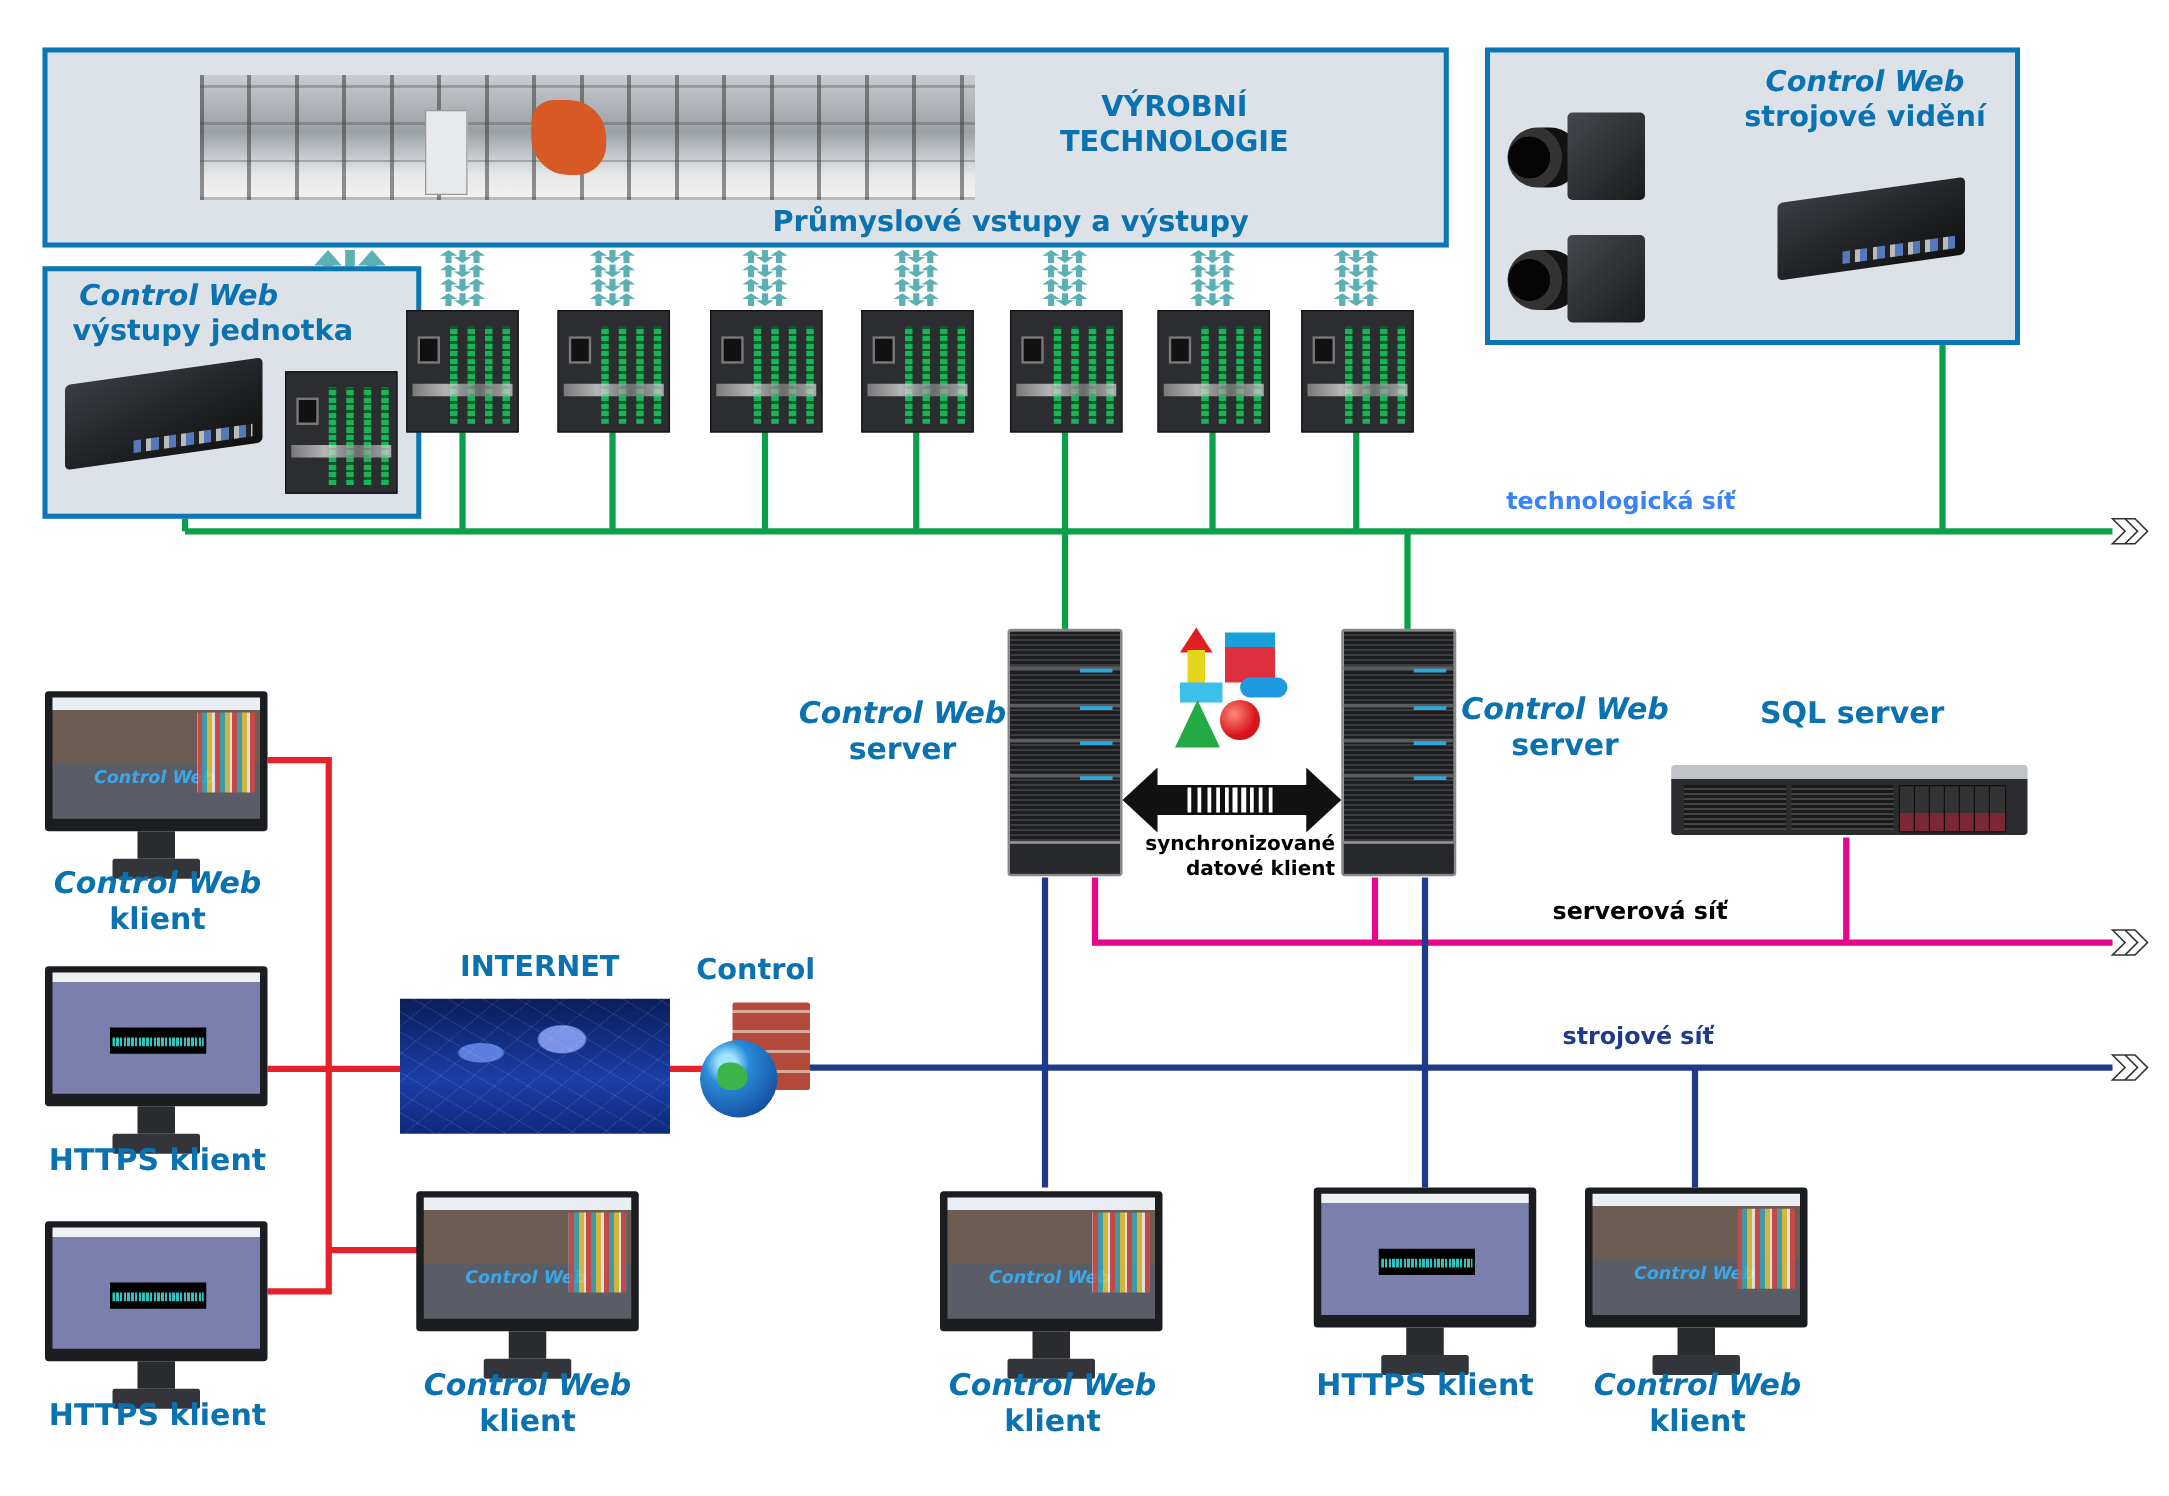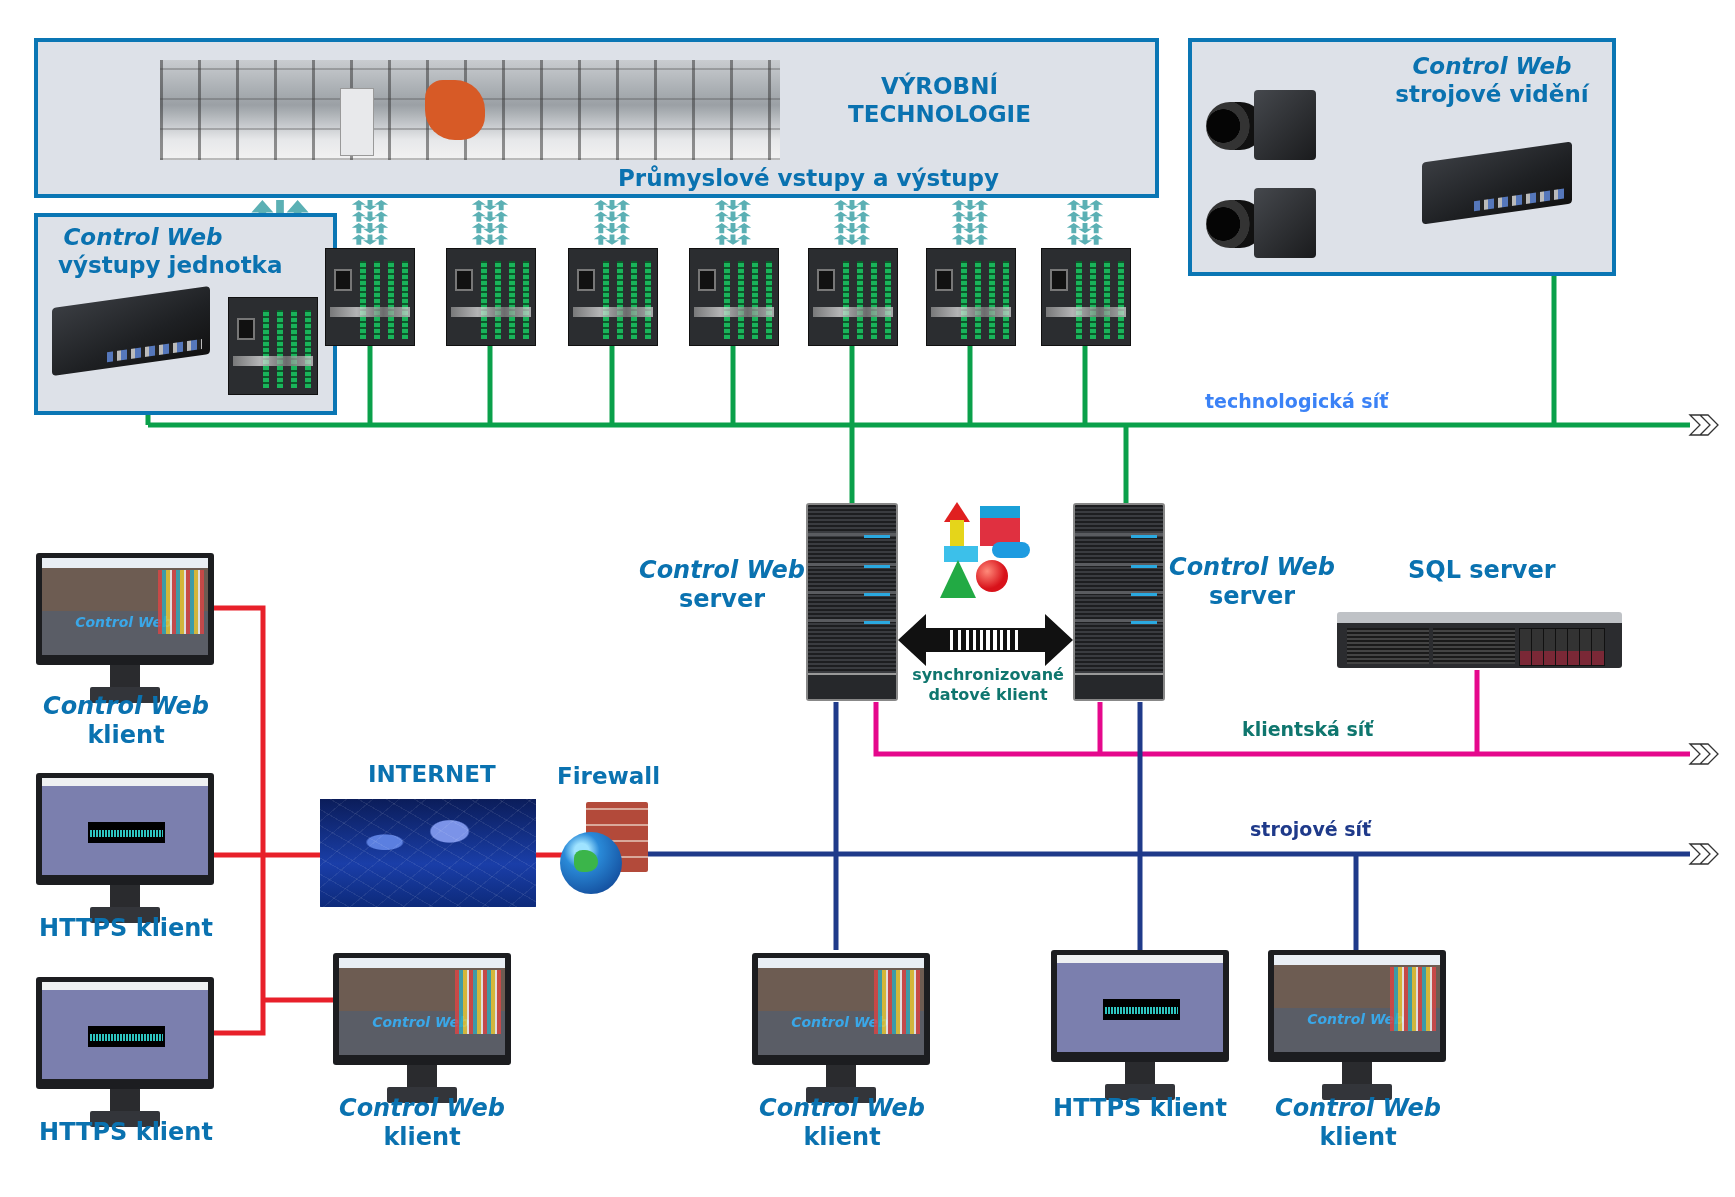--- a/index.html
+++ b/index.html
@@ -3,21 +3,21 @@
 <meta charset="utf-8">
 <style>
   html,body{margin:0;padding:0;background:#ffffff;}
   body{width:1735px;height:1197px;position:relative;overflow:hidden;font-family:"DejaVu Sans",sans-serif;}
   .abs{position:absolute;}
   .box{position:absolute;background:#dde1e8;border:4px solid #0a76b4;box-sizing:border-box;}
   .lbl{position:absolute;font-weight:bold;text-align:center;line-height:1.22;white-space:nowrap;}
   .blue{color:#0a72b0;}
   .ital{font-style:italic;}
   .navy{color:#1f3a8a;}
-  .pink{color:#0f766e;}
+  .pink{color:#000000;text-align:right;}
   .green{color:#3b82f6;}
   svg.wires{position:absolute;left:0;top:0;}
   
   .factory{position:absolute;background:
      repeating-linear-gradient(90deg,rgba(60,60,60,.55) 0 3px,transparent 3px 38px),
      repeating-linear-gradient(0deg,rgba(80,80,80,.35) 0 2px,transparent 2px 30px),
      linear-gradient(180deg,#c9ccd0 0%,#9aa0a6 45%,#e7e8ea 80%,#f2f2f2 100%);
      filter:saturate(.9);}
   .factory .robot{position:absolute;width:60px;height:60px;border-radius:30% 50% 40% 50%;background:#e2571e;}
   .factory .cab{position:absolute;background:#e8e9eb;border:1px solid #999;}
@@ -322,21 +322,21 @@
   <div class="cam" style="left:14px;top:146px;">
       <div class="lens"></div>
       <div class="body"></div>
     </div>
   <div class="pc" style="left:230px;top:110px;width:150px;height:62px;">
       <div class="ports"></div>
     </div>
 </div>
 
 <div class="lbl green" style="left:1205px;top:390px;font-size:19px;">technologická síť</div>
-<div class="lbl pink" style="left:1242px;top:718px;font-size:19px;">klientská síť</div>
+<div class="lbl pink" style="left:1242px;top:718px;font-size:19px;">serverová síť</div>
 <div class="lbl navy" style="left:1250px;top:818px;font-size:19px;">strojové síť</div>
 
 <div class="tower" style="left:806px;top:503px;">
   <div class="bay" style="top:28px"></div>
     <div class="led" style="top:30px"></div>
   <div class="bay" style="top:58px"></div>
     <div class="led" style="top:60px"></div>
   <div class="bay" style="top:86px"></div>
     <div class="led" style="top:88px"></div>
   <div class="bay" style="top:114px"></div>
@@ -401,21 +401,21 @@
     <div class="drive" style="left:194px"></div>
     <div class="drive" style="left:206px"></div>
     <div class="drive" style="left:218px"></div>
   <div class="drive" style="left:230px"></div>
     <div class="drive" style="left:242px"></div>
     <div class="drive" style="left:254px"></div>
 </div>
 
 <div class="lbl blue" style="left:368px;top:760px;font-size:23px;">INTERNET</div>
 <div class="internet" style="left:320px;top:799px;width:216px;height:108px;"></div>
-<div class="lbl blue" style="left:557px;top:762px;font-size:23px;">Firewall</div>
+<div class="lbl blue" style="left:557px;top:762px;font-size:23px;">Control</div>
 <div class="wall" style="left:586px;top:802px;"></div>
 <div class="globe" style="left:560px;top:832px;"></div>
 
 <div class="mon" style="left:36px;top:553px;">
   <div class="screen">
       <div class="disp cw">
         <span class="logo">Control Web</span>
       </div>
     </div>
     <div class="neck"></div>

